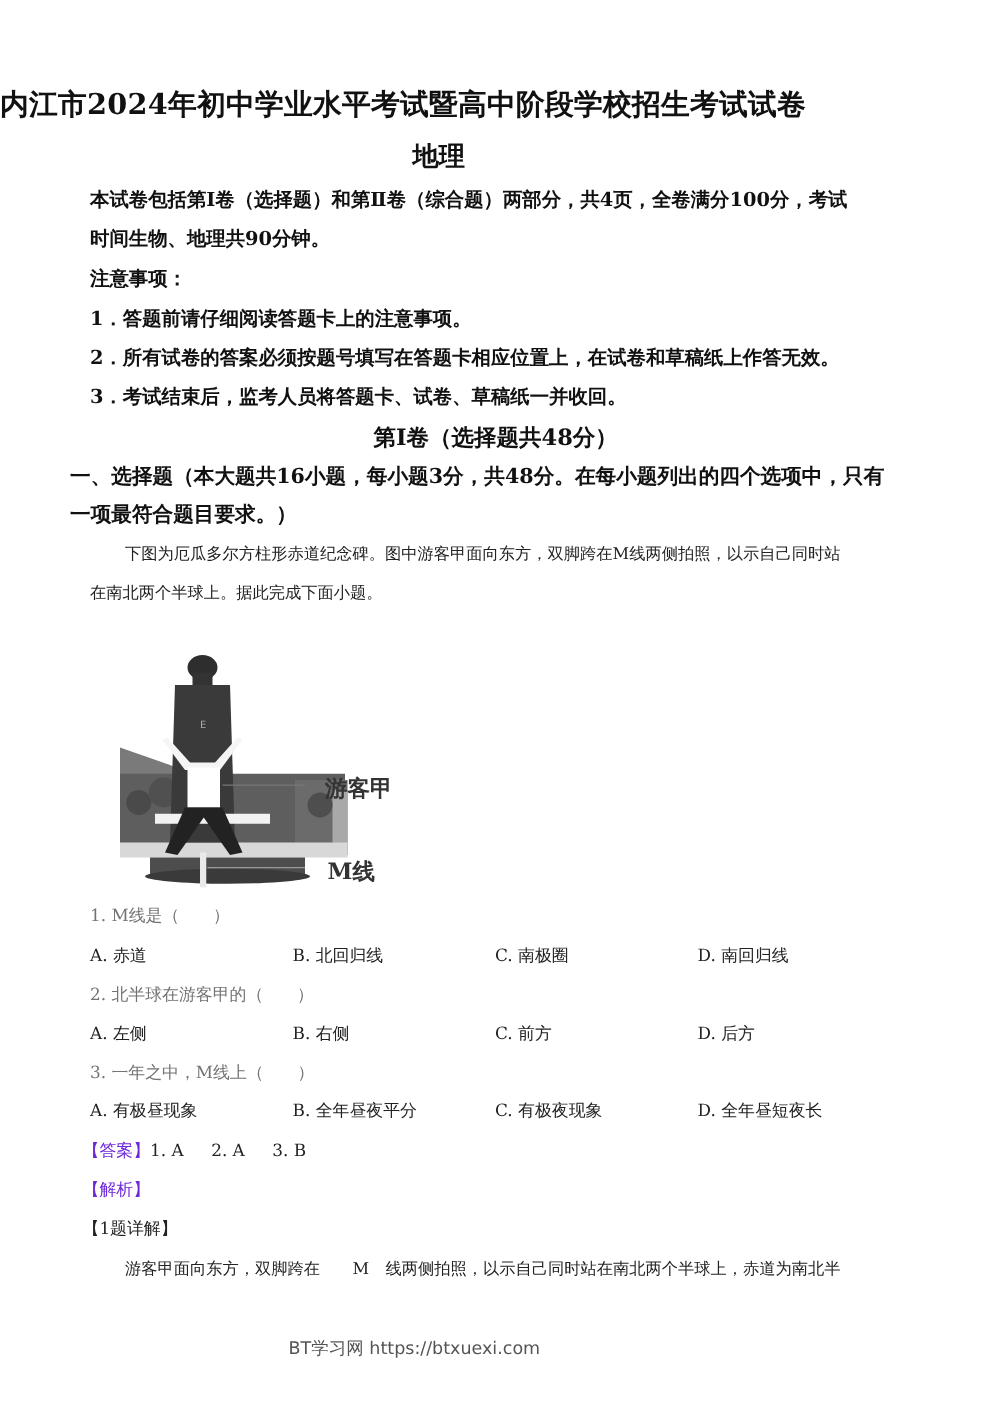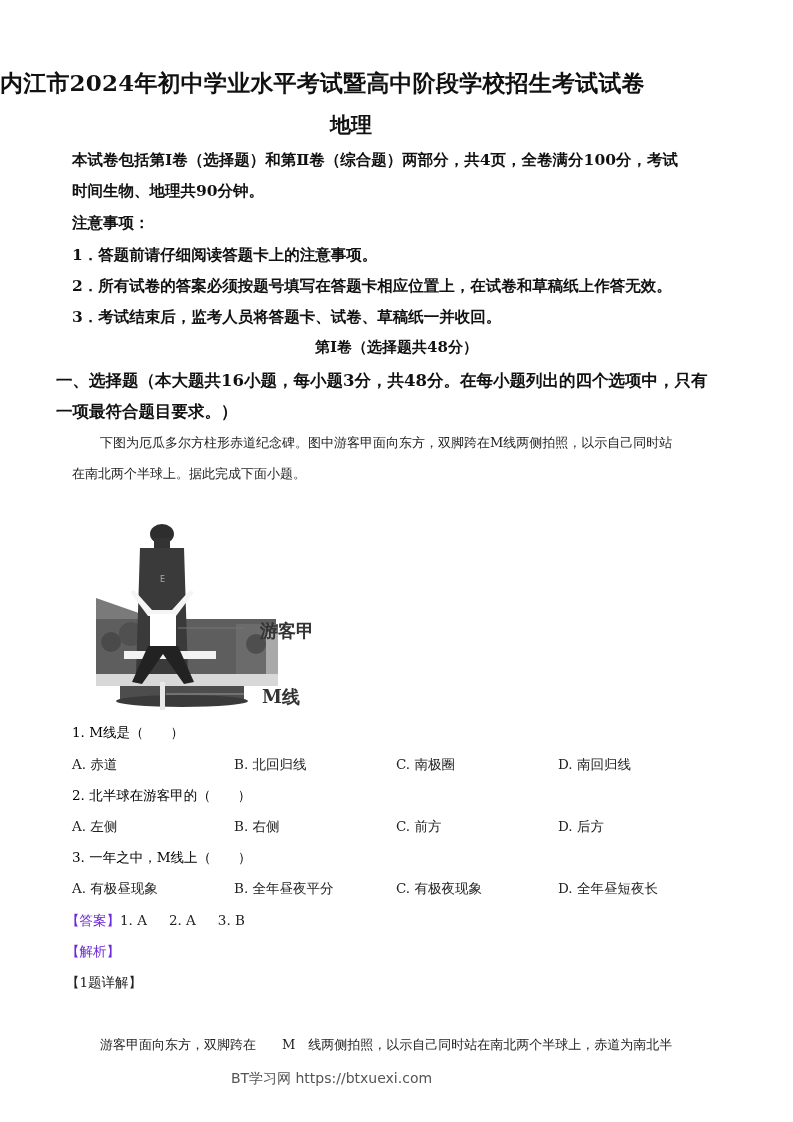--- a/index.html
+++ b/index.html
@@ -11,24 +11,24 @@
     .abs { position: absolute; white-space: nowrap; }
     .title {
       left: 0; width: 667px; text-align: left;
       font-weight: bold; font-size: 23px; top: 68px; letter-spacing: 0.2px;
     }
     .subject {
       left: 0; width: 702px; text-align: center;
       font-weight: bold; font-size: 21px; top: 111px;
     }
     .bold-line { font-weight: bold; font-size: 15.5px; left: 72px; }
-    .center-bold { left: 0; width: 793px; text-align: center; font-weight: bold; font-size: 15px; }
+    .center-bold { left: 0; width: 793px; text-align: center; font-weight: bold; font-size: 18px; }
     .section { font-weight: bold; font-size: 16.5px; left: 56px; }
     .body-text { font-size: 13px; color: #222; }
-    .q { font-size: 13.5px; left: 72px; color: #000000; }
+    .q { font-size: 13.5px; left: 72px; color: #737373; }
     .opt { font-size: 13.5px; color: #222; }
     .blue { color: #6d28d9; }
     .footer {
       left: 0; width: 663px; text-align: center; top: 1070px;
       font-family: "DejaVu Sans", "Liberation Sans", sans-serif;
       font-size: 14px; color: #555;
     }
     
     .figure { left: 96px; top: 524px; width: 250px; height: 186px; }
     .fig-label { font-size: 18px; font-weight: bold; color: #333; }
@@ -111,15 +111,15 @@
 <div class="abs opt" style="top:880px; left:72px;">A. 有极昼现象</div>
 <div class="abs opt" style="top:880px; left:234px;">B. 全年昼夜平分</div>
 <div class="abs opt" style="top:880px; left:396px;">C. 有极夜现象</div>
 <div class="abs opt" style="top:880px; left:558px;">D. 全年昼短夜长</div>
 
 <div class="abs opt" style="top:912px; left:66px;">
   <span class="blue">【答案】</span><span>1. A</span><span style="display:inline-block;width:22px;"></span><span>2. A</span><span style="display:inline-block;width:22px;"></span><span>3. B</span>
 </div>
 <div class="abs opt blue" style="top:943px; left:66px;">【解析】</div>
 <div class="abs opt" style="top:974px; left:66px;">【1题详解】</div>
-<div class="abs body-text" style="top:1036px; left:100px;">游客甲面向东方，双脚跨在　　M　线两侧拍照，以示自己同时站在南北两个半球上，赤道为南北半</div>
+<div class="abs body-text" style="top:1006px; left:100px;">游客甲面向东方，双脚跨在　　M　线两侧拍照，以示自己同时站在南北两个半球上，赤道为南北半</div>
 
 <div class="abs footer">BT学习网 https://btxuexi.com</div>
 
 </body></html>

